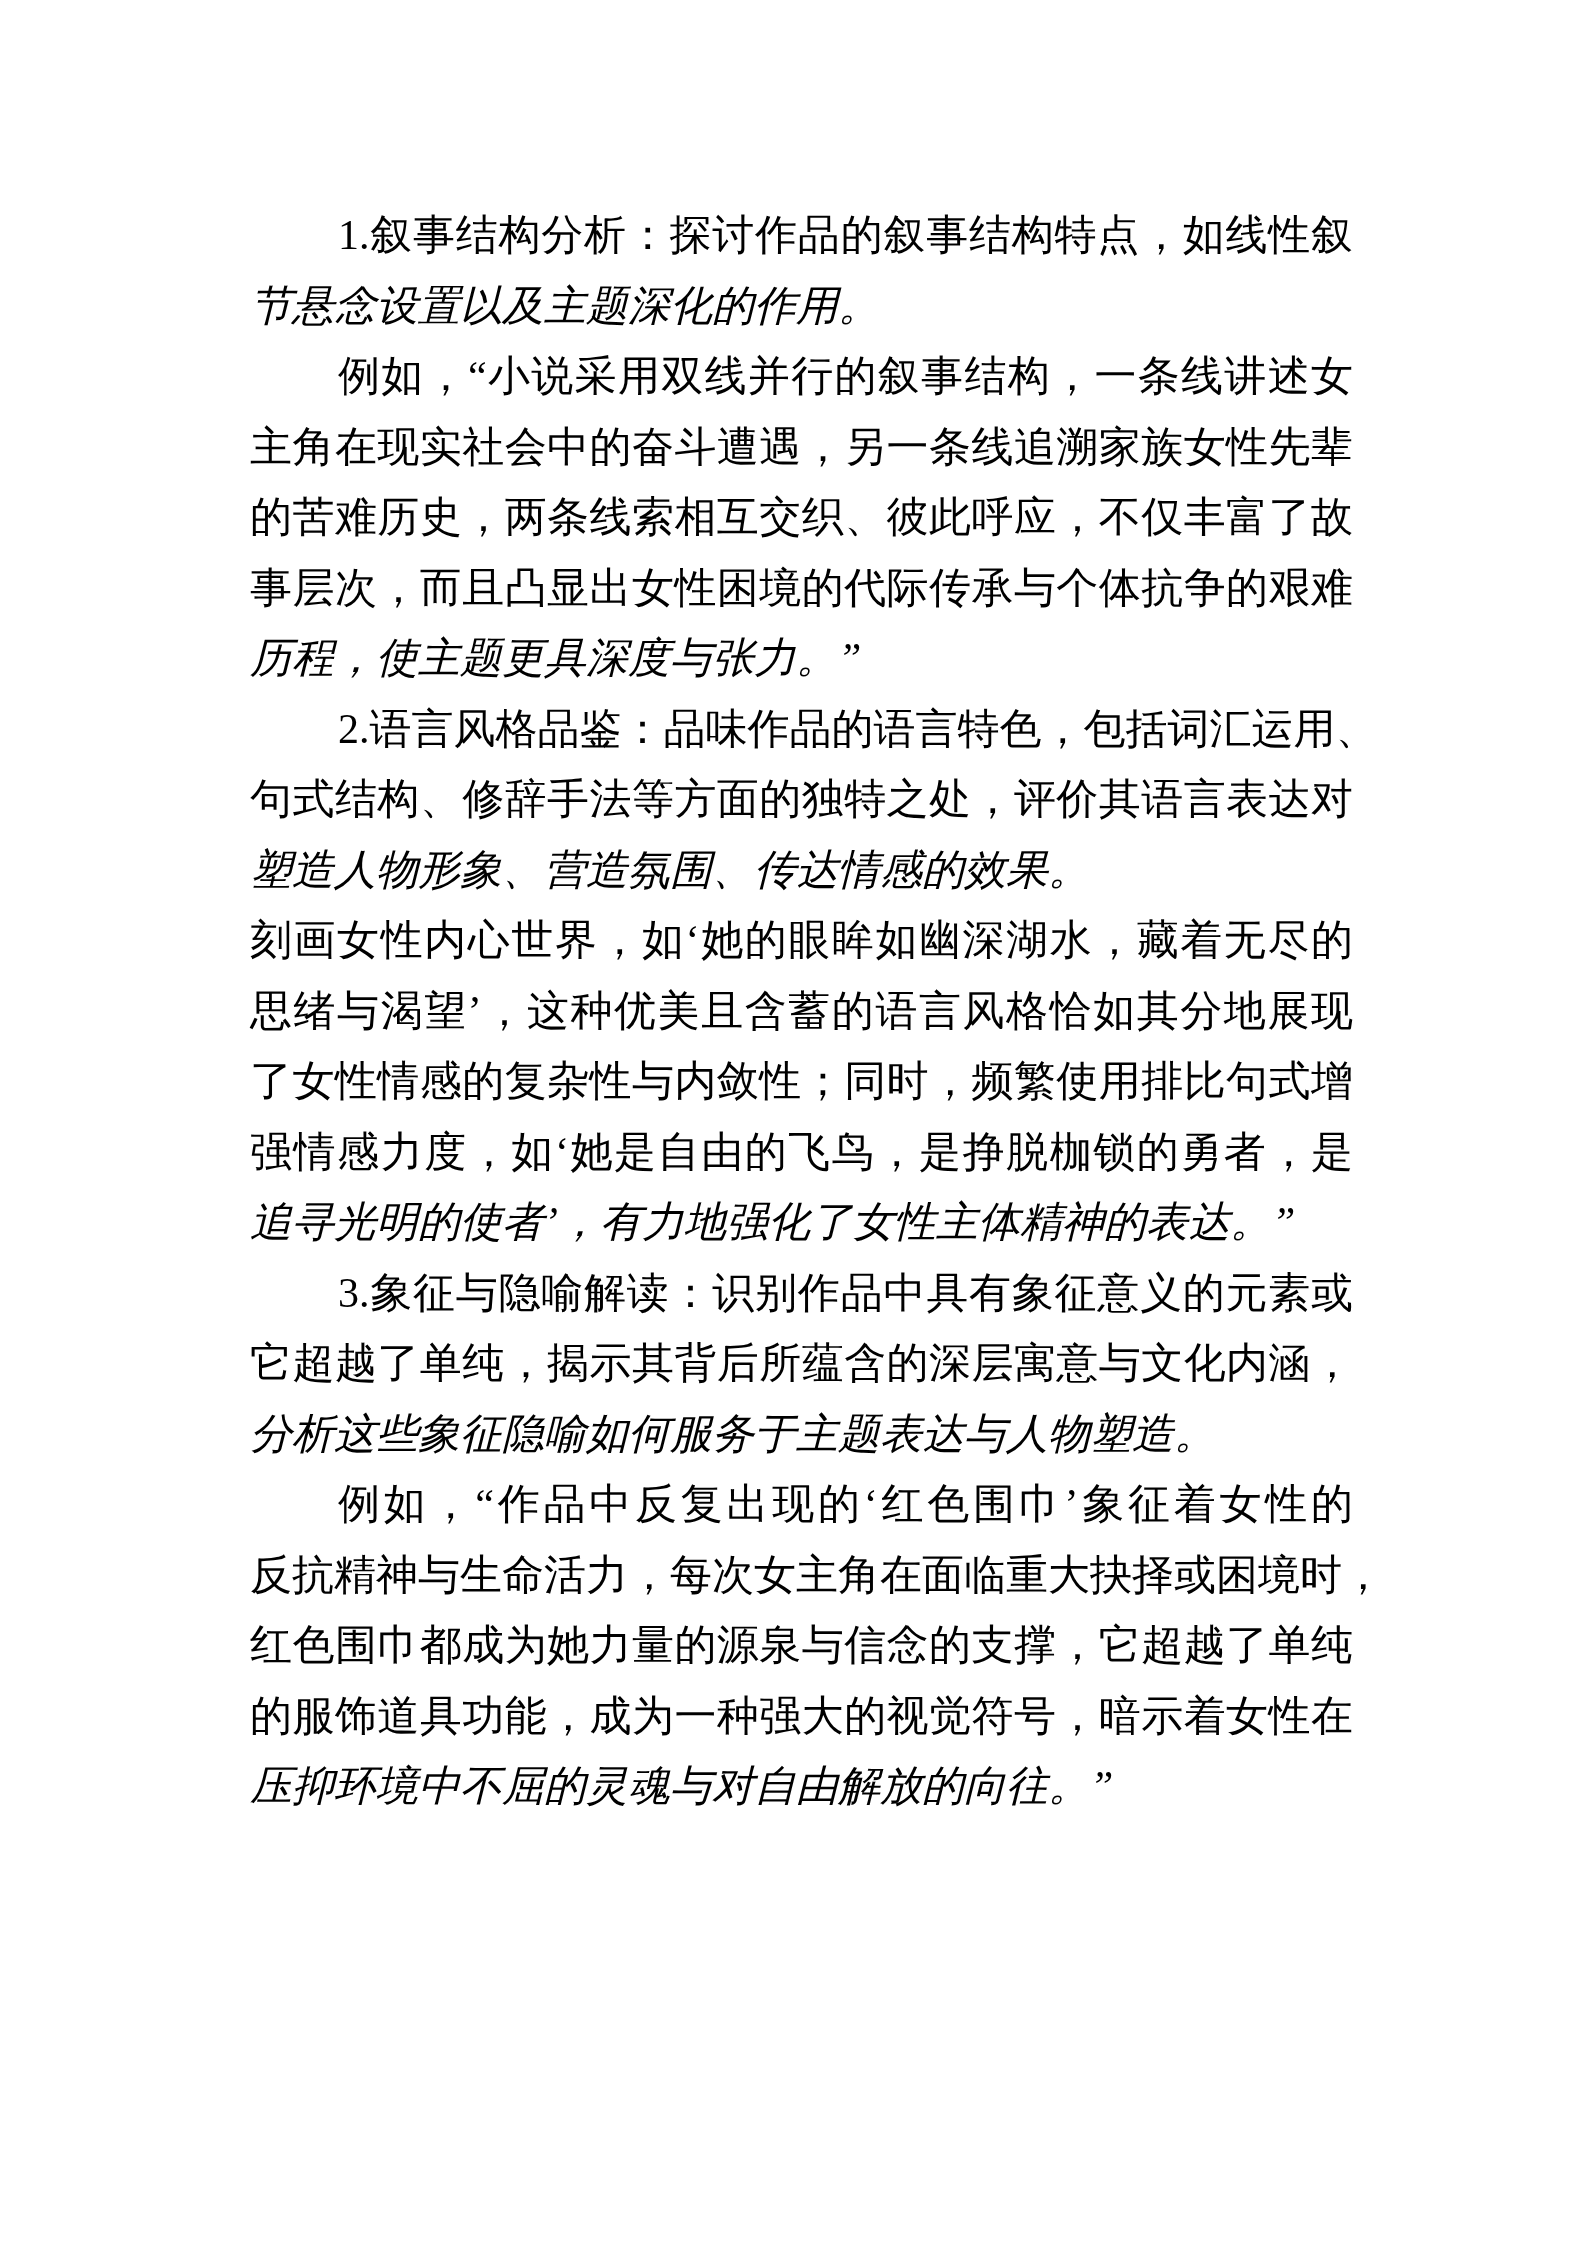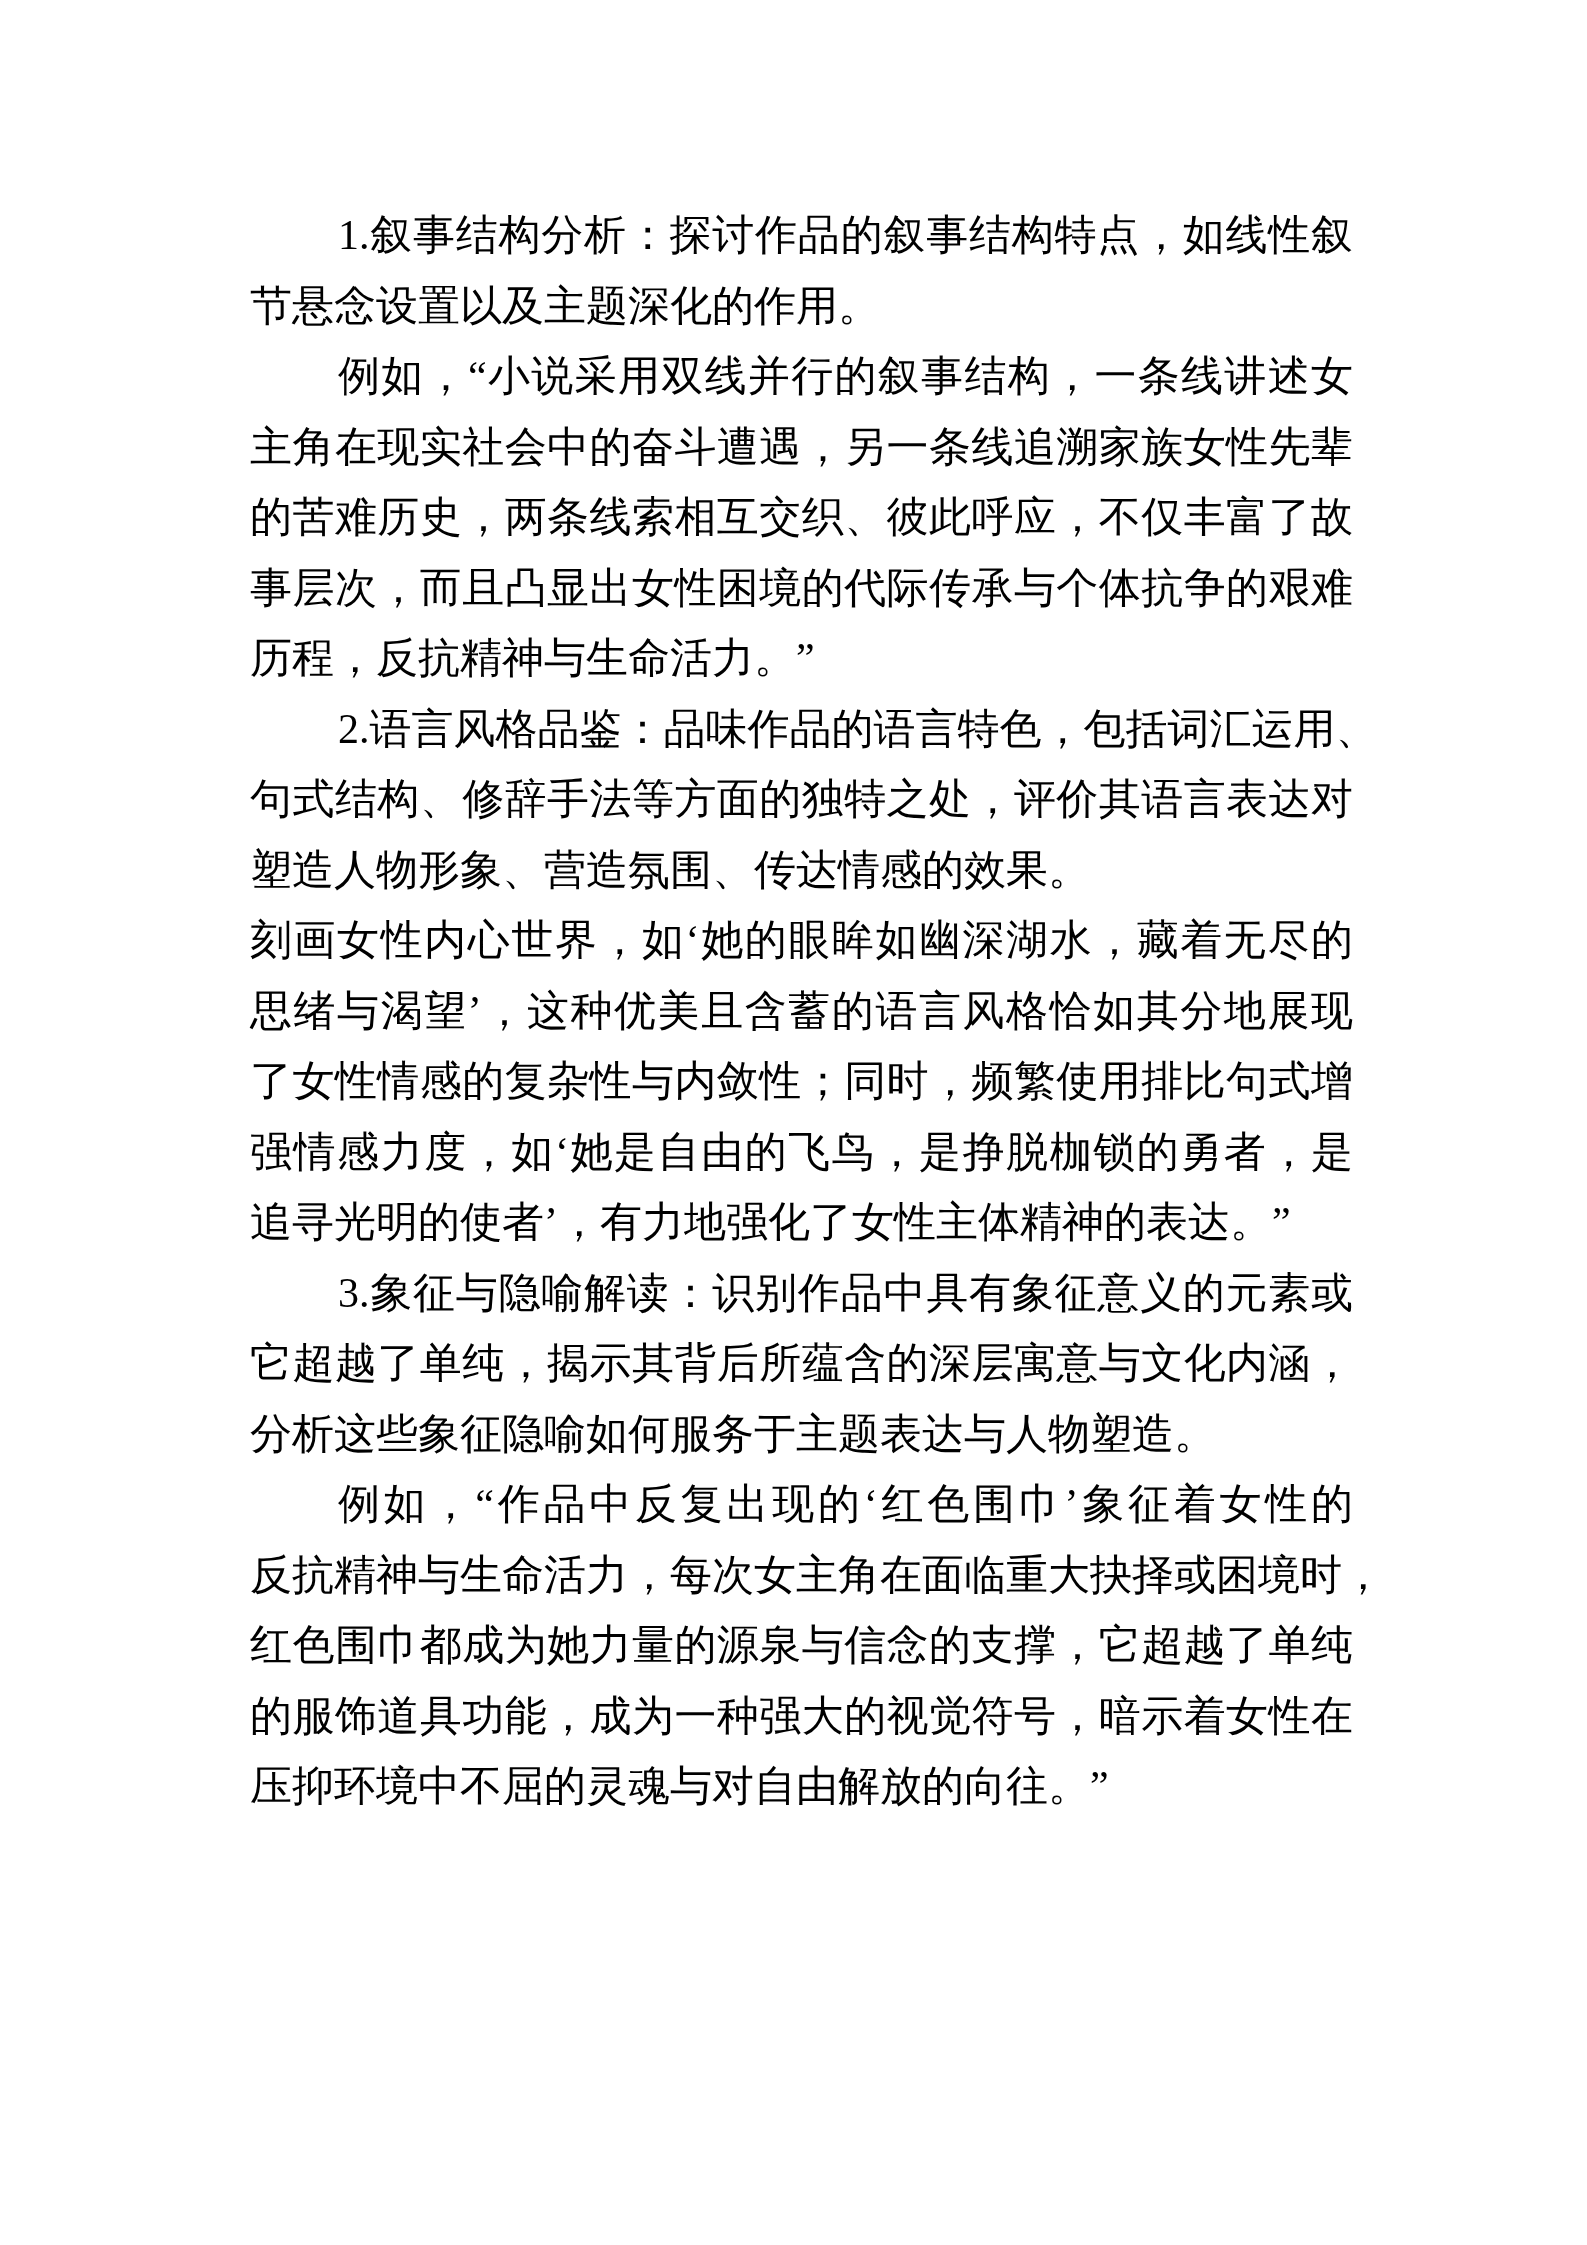--- a/index.html
+++ b/index.html
@@ -35,37 +35,38 @@
     text-align: justify;
     text-align-last: justify;
     text-justify: inter-character;
   }
   .line.indent {
     padding-left: 88px;
   }
   .line.last {
     text-align: left;
     text-align-last: left;
+    font-style: italic;
   }
 </style>
 </head>
 <body>
 
 <div class="page">
   <div class="textblock" style="color: rgb(0, 0, 0);">
       <div class="paragraph">
         <div class="line indent">1.叙事结构分析：探讨作品的叙事结构特点，如线性叙</div>
         <div class="line last">节悬念设置以及主题深化的作用。</div>
       </div>
       <div class="paragraph">
         <div class="line indent">例如，“小说采用双线并行的叙事结构，一条线讲述女</div>
         <div class="line">主角在现实社会中的奋斗遭遇，另一条线追溯家族女性先辈</div>
         <div class="line">的苦难历史，两条线索相互交织、彼此呼应，不仅丰富了故</div>
         <div class="line">事层次，而且凸显出女性困境的代际传承与个体抗争的艰难</div>
-        <div class="line last">历程，反抗精神与生命活力。”</div>
+        <div class="line last">历程，使主题更具深度与张力。”</div>
       </div>
       <div class="paragraph">
         <div class="line indent">2.语言风格品鉴：品味作品的语言特色，包括词汇运用、</div>
         <div class="line">句式结构、修辞手法等方面的独特之处，评价其语言表达对</div>
         <div class="line last">塑造人物形象、营造氛围、传达情感的效果。</div>
       </div>
       <div class="paragraph">
         <div class="line">刻画女性内心世界，如‘她的眼眸如幽深湖水，藏着无尽的</div>
         <div class="line">思绪与渴望’，这种优美且含蓄的语言风格恰如其分地展现</div>
         <div class="line">了女性情感的复杂性与内敛性；同时，频繁使用排比句式增</div>

